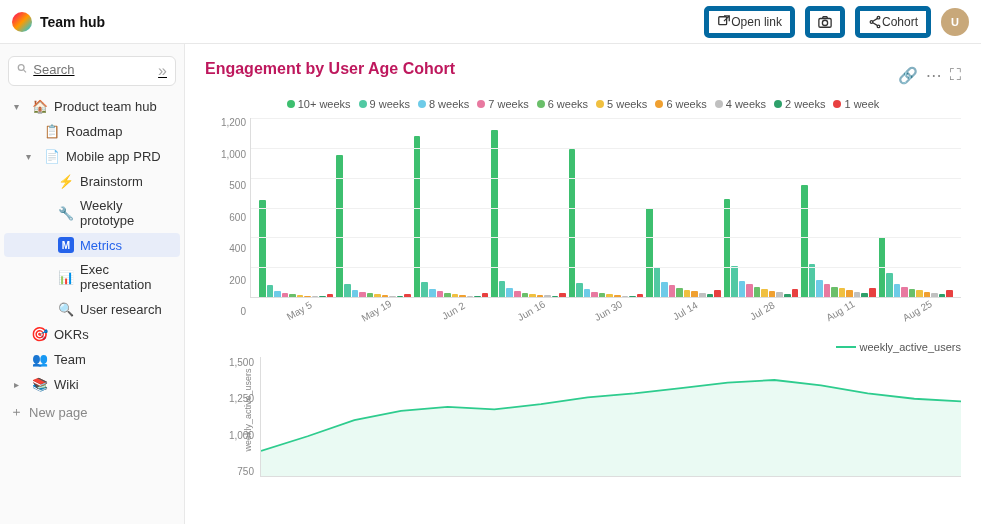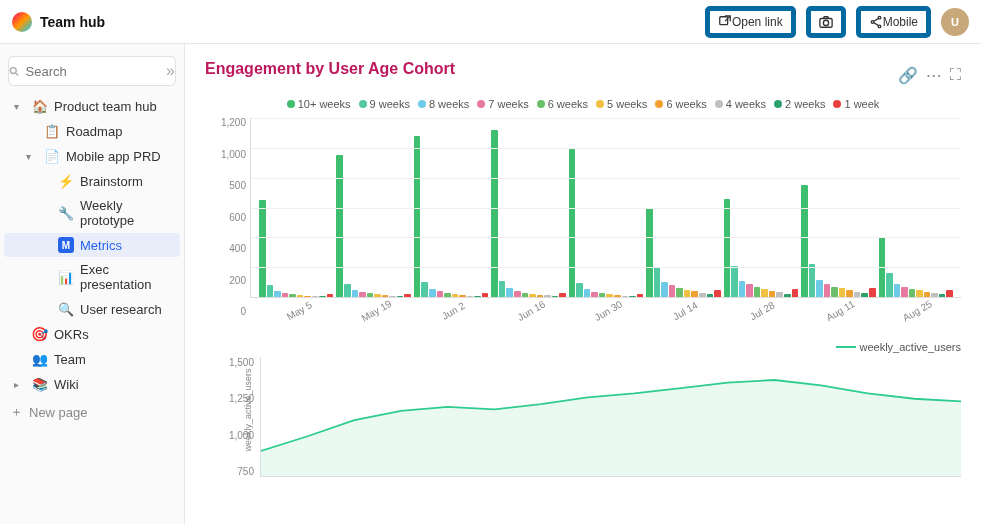--- a/index.html
+++ b/index.html
@@ -13,21 +13,21 @@
     .topbar-right { display: flex; align-items: center; gap: 10px; }
     .topbar-btn { display: flex; align-items: center; padding: 4px 8px; border: 5px solid #0369a1; border-radius: 5px; cursor: pointer; font-size: 12px; color: #333; background: #fff; }
     .topbar-btn svg { width: 14px; height: 14px; }
     .avatar { width: 28px; height: 28px; border-radius: 50%; background: #c8a87a; overflow: hidden; display: flex; align-items: center; justify-content: center; font-size: 11px; color: #fff; font-weight: bold; }
 
     
     .main { display: flex; flex: 1; overflow: hidden; }
 
     
     .sidebar { width: 185px; flex-shrink: 0; border-right: 1px solid #e8e8e8; overflow-y: auto; padding: 8px 0; background: #fafafa; }
-    .search-box { margin: 4px 8px 8px; display: flex; align-items: center; gap: 6px; background: #fff; border: 1px solid #e0e0e0; border-radius: 6px; padding: 5px 0; }
+    .search-box { margin: 4px 8px 8px; display: flex; align-items: flex-start; gap: 6px; background: #fff; border: 1px solid #e0e0e0; border-radius: 6px; padding: 5px 8px; text-decoration: underline; }
     .search-box input { border: none; outline: none; font-size: 13px; color: #555; background: transparent; width: 100%; }
     .sidebar-collapse { margin-left: auto; cursor: pointer; color: #aaa; font-size: 16px; }
 
     .nav-item { display: flex; align-items: center; gap: 6px; padding: 4px 10px; cursor: pointer; color: #333; font-size: 13px; border-radius: 4px; margin: 1px 4px; }
     .nav-item.active { background: #e8edf9; color: #2563eb; }
     .nav-item.indent-1 { padding-left: 22px; }
     .nav-item.indent-2 { padding-left: 36px; }
     .nav-item .chevron { font-size: 10px; color: #888; width: 12px; }
     .nav-item .icon { width: 16px; height: 16px; flex-shrink: 0; display: flex; align-items: center; justify-content: center; font-size: 13px; }
     .nav-item .label { flex: 1; }
@@ -75,21 +75,21 @@
         <path d="M5 4l1-2h4l1 2"></path>
       </svg>
     </button>
     <button class="topbar-btn">
       <svg viewBox="0 0 16 16" fill="none" stroke="currentColor" stroke-width="1.5">
         <circle cx="12" cy="3" r="1.5"></circle>
         <circle cx="4" cy="8" r="1.5"></circle>
         <circle cx="12" cy="13" r="1.5"></circle>
         <path d="M5.5 7.2l5-3M5.5 8.8l5 3"></path>
       </svg>
-      <span>Mobile</span>
+      <span>Cohort</span>
     </button>
     <div class="avatar">U</div>
   </div>
 </div>
 
 <div class="main">
 
   <div class="sidebar">
     <div class="search-box">
       <svg width="13" height="13" viewBox="0 0 16 16" fill="none" stroke="#aaa" stroke-width="2">

